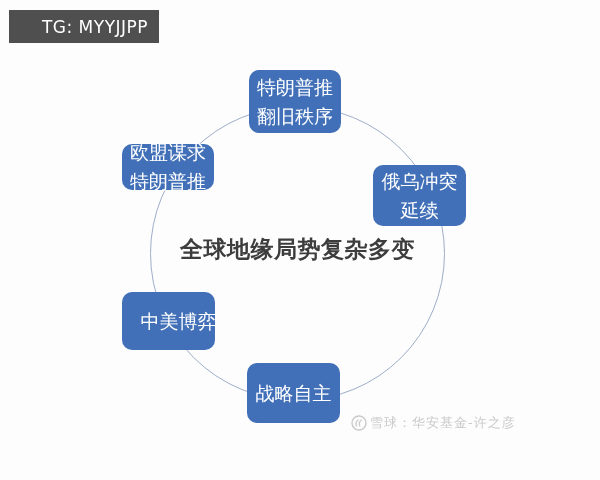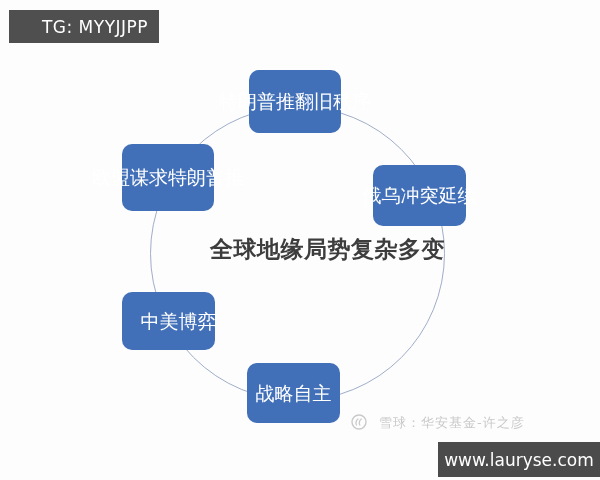--- a/index.html
+++ b/index.html
@@ -38,60 +38,60 @@
     border: 1.5px solid #9FAEC9;
     border-radius: 50%;
     box-sizing: border-box;
   }
 
   
   .center-title {
     position: absolute;
     left: 150px; top: 234px;
     width: 295px;
-    text-align: right;
+    text-align: center;
     font-size: 23px;
     font-weight: bold;
     color: #3d3d3d;
     letter-spacing: 0.5px;
     white-space: nowrap;
   }
 
   
   .node {
     position: absolute;
     background: #4170B8;
     border-radius: 10px;
     color: #ffffff;
     font-size: 19px;
     text-align: center;
     display: flex;
-    flex-direction: row;
+    flex-direction: column;
     align-items: center;
     justify-content: center;
     line-height: 29px;
     box-sizing: border-box;
   }
   .node .nl { display: block; white-space: nowrap; }
   .node .nl:empty { display: none; }
 
   .node-trump   { left: 249px; top: 70px;  width: 92px; height: 63px; }
-  .node-eu      { left: 122px; top: 144px; width: 92px; height: 67px; }
+  .node-eu      { left: 122px; top: 144px; width: 92px; height: 46px; }
   .node-russia  { left: 373px; top: 149px; width: 93px; height: 61px; margin-top: 16px; }
   .node-chinaus { left: 122px; top: 292px; width: 93px; height: 58px; padding-left: 20px; }
   .node-mideast { left: 372px; top: 294px; width: 93px; height: 58px; }
   .node-indiapk { left: 247px; top: 363px; width: 93px; height: 60px; }
 
   
   .source-watermark {
     position: absolute;
     left: 351px; top: 414px;
     display: flex;
-    align-items: flex-start;
-    gap: 12px;
+    align-items: center;
+    gap: 3px;
     color: #c9c9c9;
     font-size: 13px;
     letter-spacing: 1px;
     white-space: nowrap;
   }
   .source-watermark svg { display: block; }
 
   
   .site-bar {
     position: absolute;
@@ -144,15 +144,14 @@
 
   <div class="source-watermark">
     <svg width="16" height="16" viewBox="0 0 16 16" fill="none">
       <circle cx="8" cy="8" r="7" stroke="#c9c9c9" stroke-width="1.4"></circle>
       <path d="M5.5 11 C4.5 9.5 4.8 6.5 7 5" stroke="#c9c9c9" stroke-width="1.3" stroke-linecap="round"></path>
       <path d="M8.8 11 C7.8 9.5 8.1 6.5 10.3 5" stroke="#c9c9c9" stroke-width="1.3" stroke-linecap="round"></path>
     </svg>
     <span>雪球：华安基金-许之彦</span>
   </div>
 
-  <div class="site-bar">www.lauryse.com</div>
 
 </div>
 
 </body></html>

